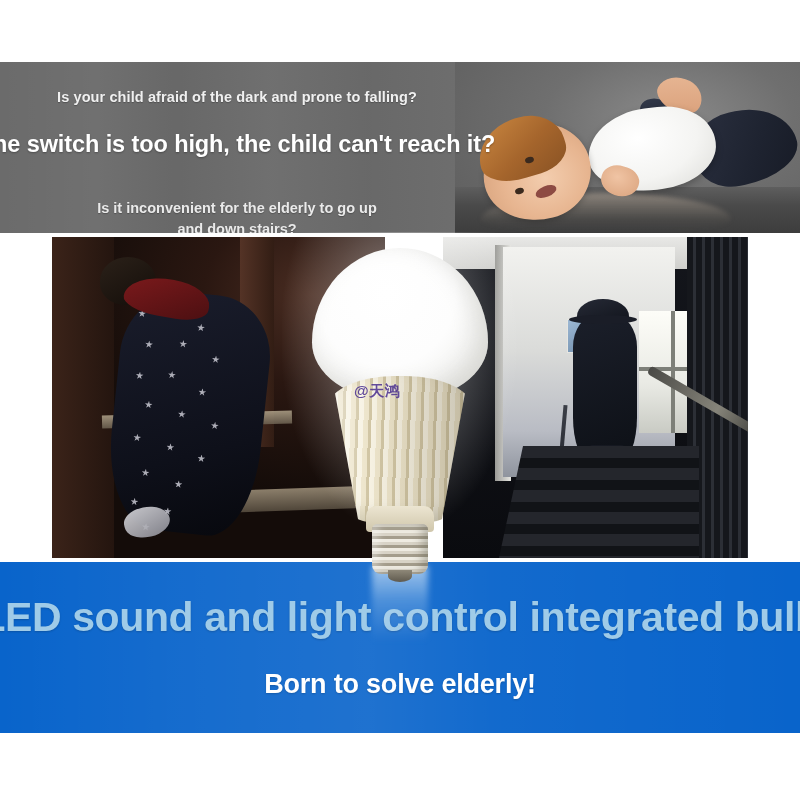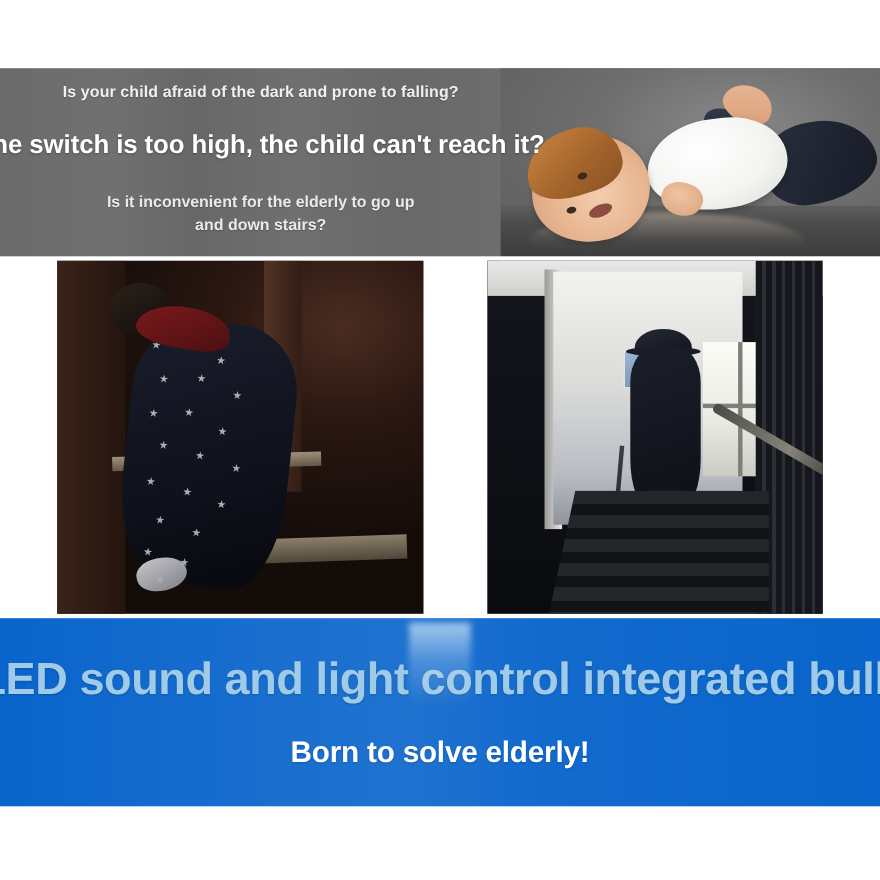--- a/index.html
+++ b/index.html
@@ -38,21 +38,21 @@
         rgba(255,255,255,0.00) 100%);
   }
   #header-text {
     position:absolute;
     left:22px; top:0;
     width:430px; height:171px;
     display:flex;
     flex-direction:column;
     align-items:center;
     justify-content:flex-start;
-    padding-top:14px;
+    padding-top:27px;
     text-align:center;
     z-index:4;
   }
   .hdr-line-1 {
     color:#f0f0f0;
     font-size:14.5px;
     font-weight:bold;
     letter-spacing:0.1px;
     line-height:1.2;
     text-shadow:0 1px 1px rgba(0,0,0,0.25);
@@ -65,21 +65,21 @@
     line-height:1.2;
     margin-top:24px;
     white-space:nowrap;
     text-shadow:0 1px 2px rgba(0,0,0,0.3);
   }
   .hdr-line-3 {
     color:#eaeaea;
     font-size:14.5px;
     font-weight:bold;
     line-height:1.45;
-    margin-top:28px;
+    margin-top:39px;
     max-width:300px;
     text-shadow:0 1px 1px rgba(0,0,0,0.25);
   }
 
   
   #baby-photo {
     position:absolute;
     right:0; top:0;
     width:345px; height:171px;
     overflow:hidden;
@@ -592,14 +592,24 @@
   <div id="blue-banner">
     <div class="sheen"></div>
     <div class="content">
       <div class="banner-headline">LED sound and light control integrated bulb</div>
       <div class="banner-sub">Born to solve elderly!</div>
     </div>
   </div>
 
   <div id="beam"></div>
 
+  <div id="bulb">
+    <div class="glow-halo"></div>
+    <div class="dome"></div>
+    <div class="finned"></div>
+    <div class="finned-shade"></div>
+    <div class="neck"></div>
+    <div class="screw"></div>
+    <div class="tip"></div>
+    <div class="watermark">@天鸿</div>
+  </div>
 
 </div>
 
 </body></html>

